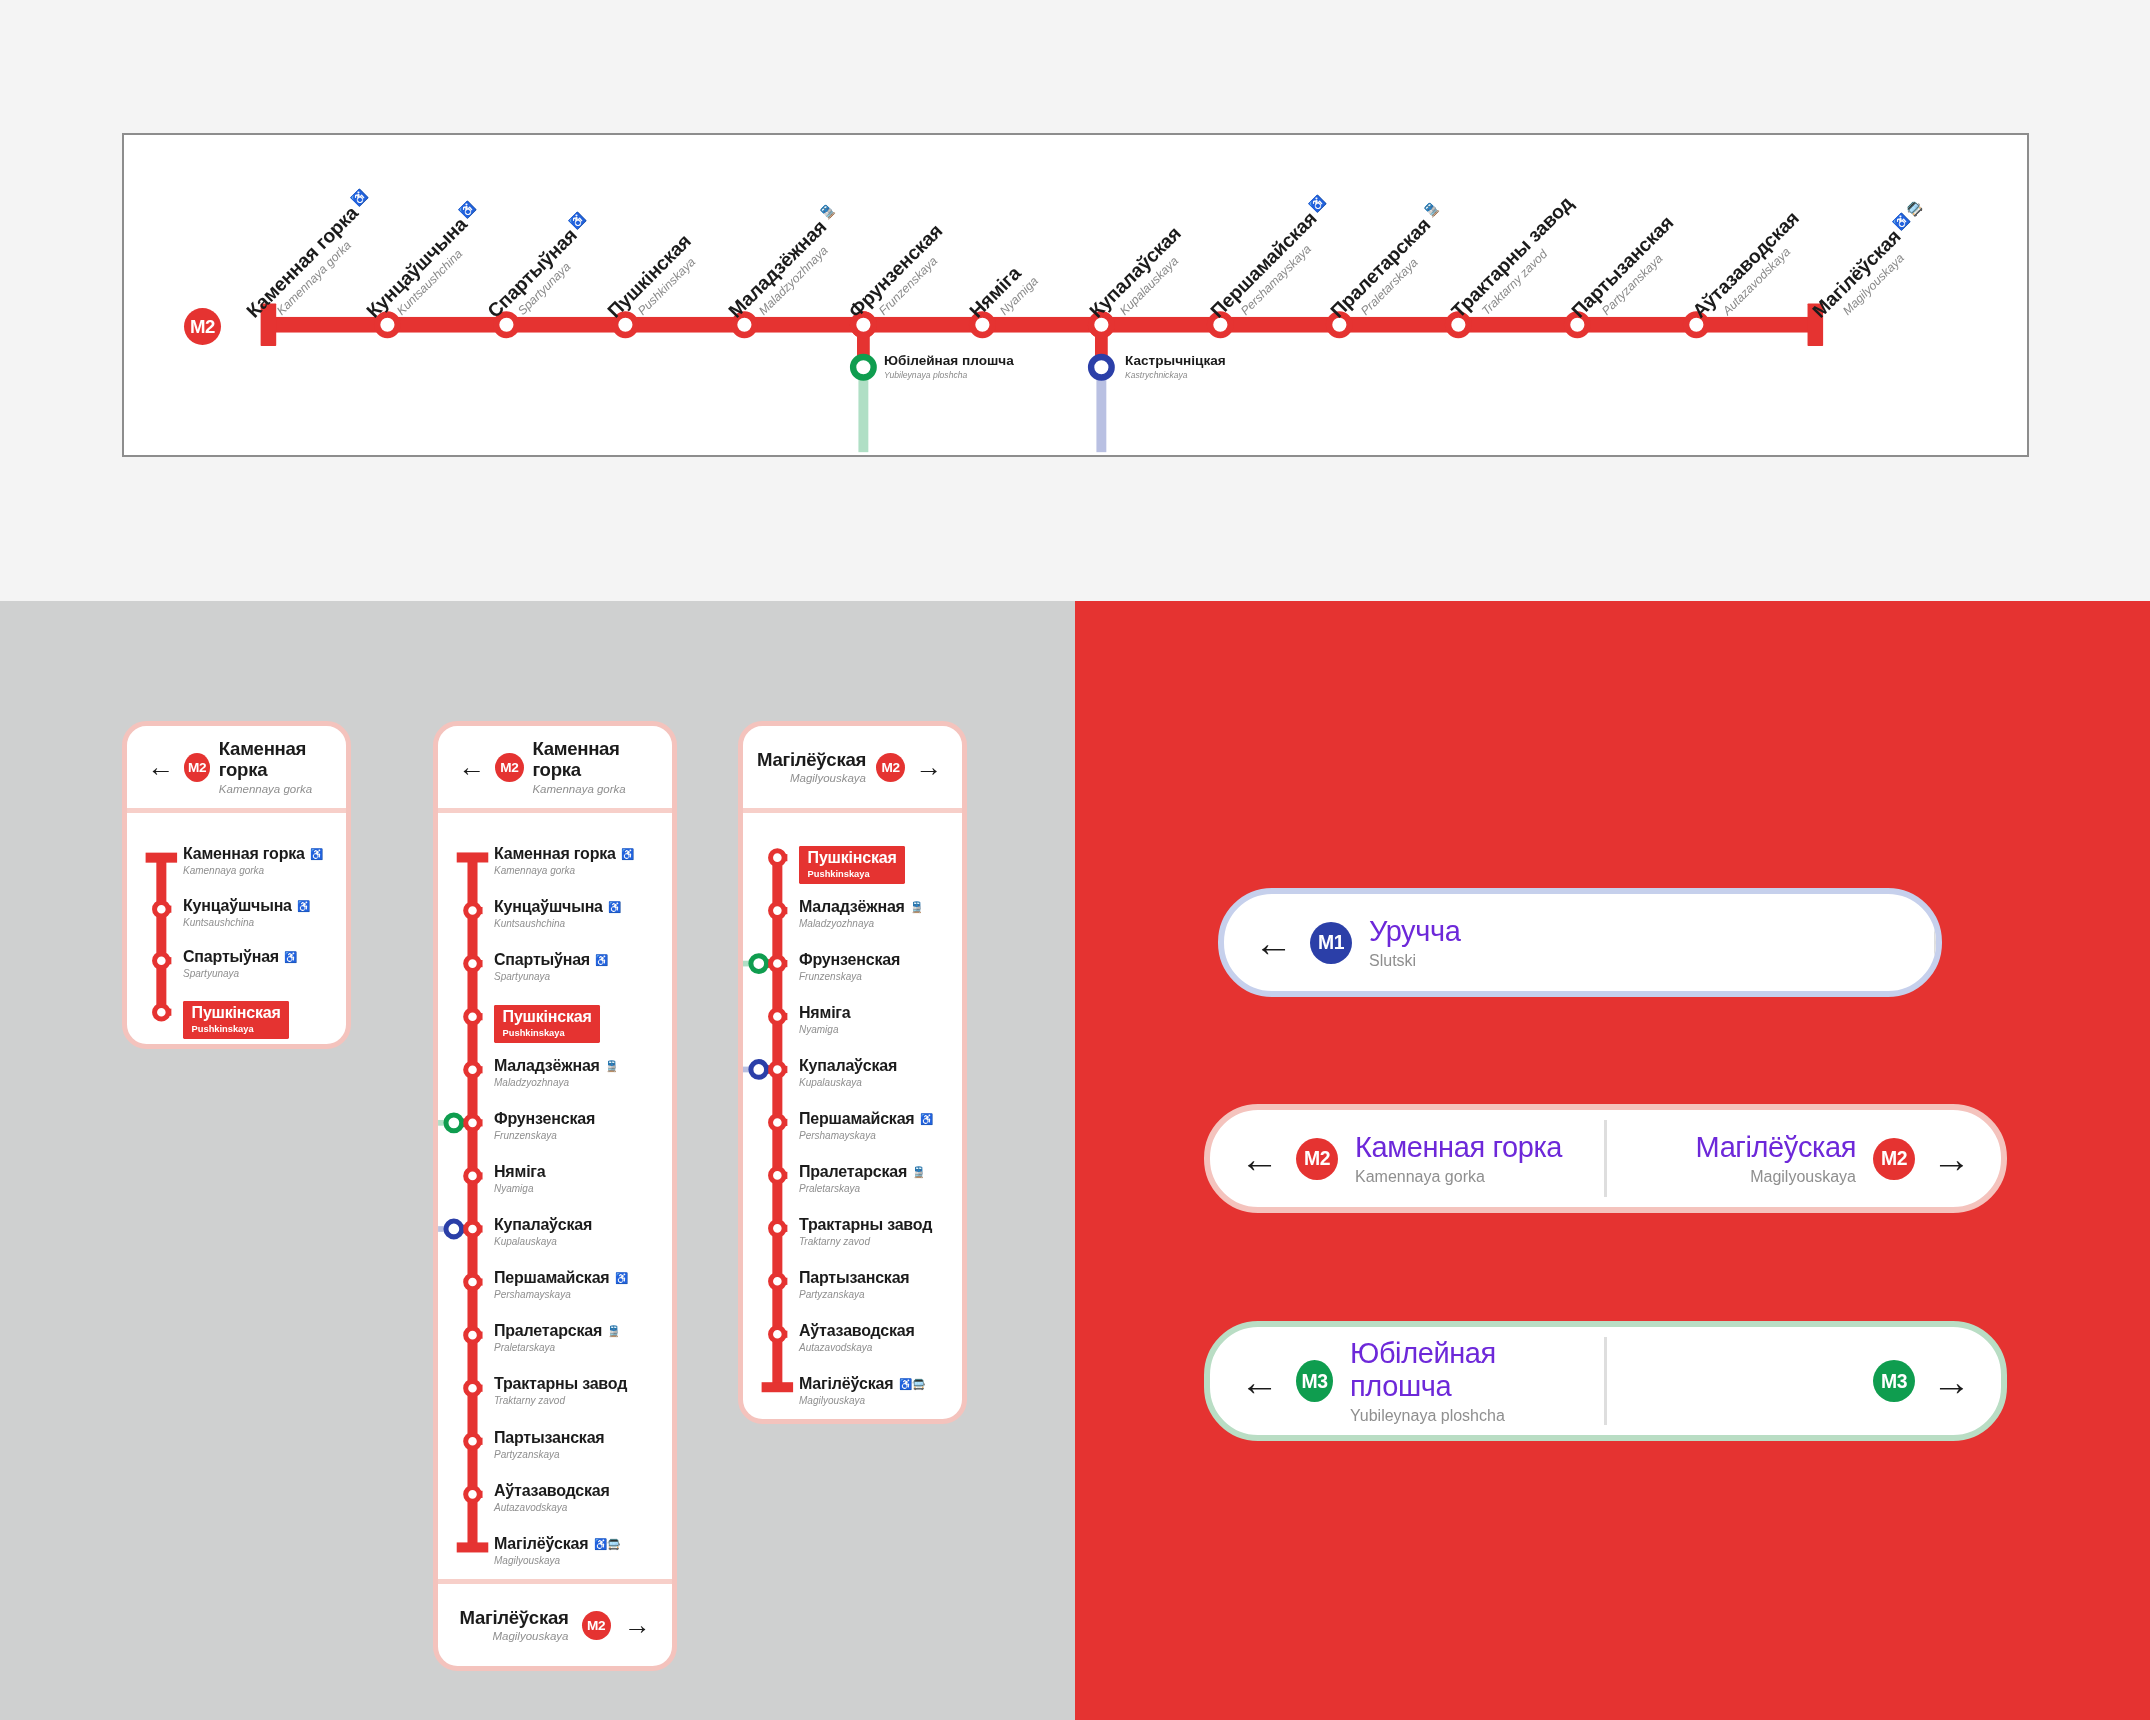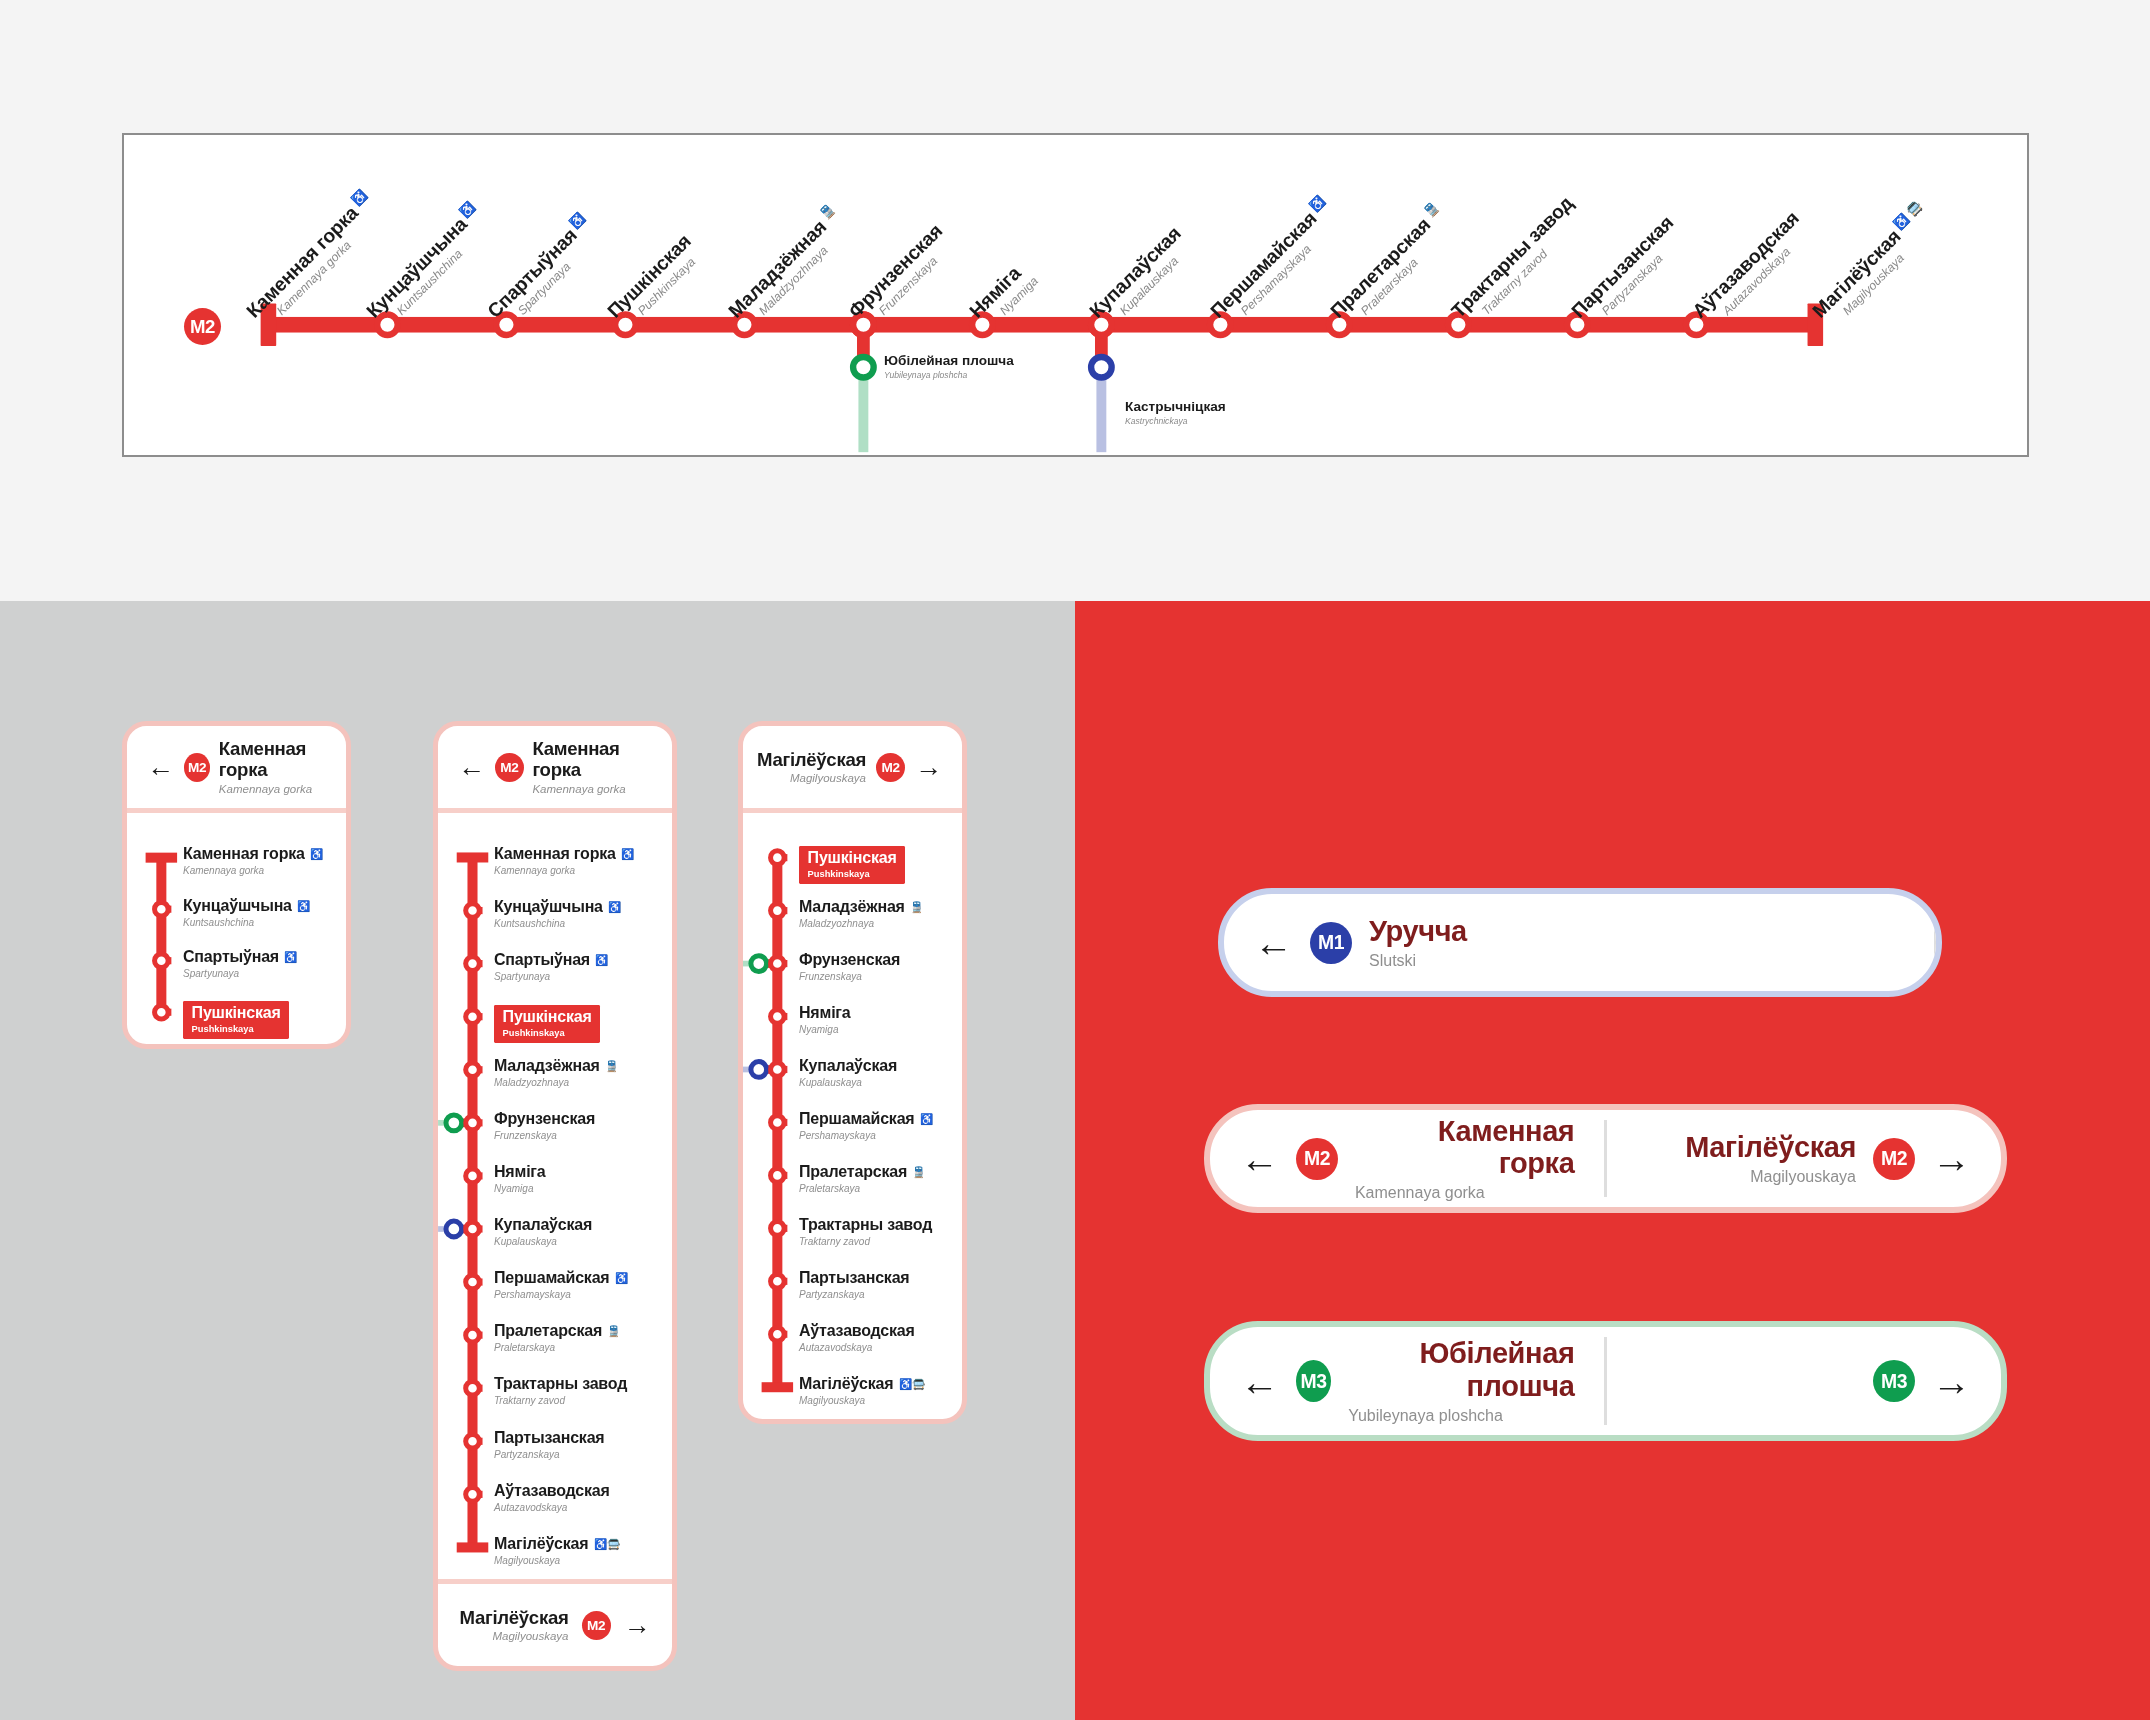--- a/index.html
+++ b/index.html
@@ -123,21 +123,21 @@
     flex:1;
     display:flex; align-items:center;
     padding:0 30px;
     position:relative;
   }
   .sign-half.left  { justify-content:flex-start; gap:17px; }
   .sign-half.right { justify-content:flex-end;  gap:17px; }
   .sign-divider { width:2.2px; background:#dedede; margin:10px 0; }
   .sign-names { display:flex; flex-direction:column; }
   .sign-names.ralign { align-items:flex-end; text-align:right; }
-  .sign-names .be { font-size:29px; font-weight:bold; color:#7f1d1d; line-height:1.12; letter-spacing:-0.4px;text-align:right; }
+  .sign-names .be { font-size:29px; font-weight:normal; color:#6d28d9; line-height:1.12; letter-spacing:-0.4px; }
   .sign-names .tr { font-size:16px; color:#8f8f8f; margin-top:4.3px; }
   .sign .arrow-glyph { font-size:39px; }
 
   .noboard-icon {
     width:44px; height:44px; flex:0 0 44px;
     border:3.6px solid #2b3fa8; border-radius:50%;
     position:relative;
   }
   .noboard-icon::after {
     content:""; position:absolute;
@@ -226,21 +226,21 @@
             <span class="be">Фрунзенская</span>
           </div>
           <span class="tr">Frunzenskaya</span>
         </div>
         <div class="st-label" style="left: 868px; top: 160px;">
           <div style="display: flex; align-items: flex-start;">
             <span class="be">Няміга</span>
           </div>
           <span class="tr">Nyamiga</span>
         </div>
-        <div class="xfer-label" style="left: 1001px; top: 218px; margin-top: 46px;">
+        <div class="xfer-label" style="left: 1001px; top: 218px;">
           <div class="be">Кастрычніцкая</div>
           <div class="tr">Kastrychnickaya</div>
         </div>
         <div class="st-label" style="left: 988px; top: 160px;">
           <div style="display: flex; align-items: flex-start;">
             <span class="be">Купалаўская</span>
           </div>
           <span class="tr">Kupalauskaya</span>
         </div>
         <div class="st-label" style="left: 1109px; top: 160px;">

